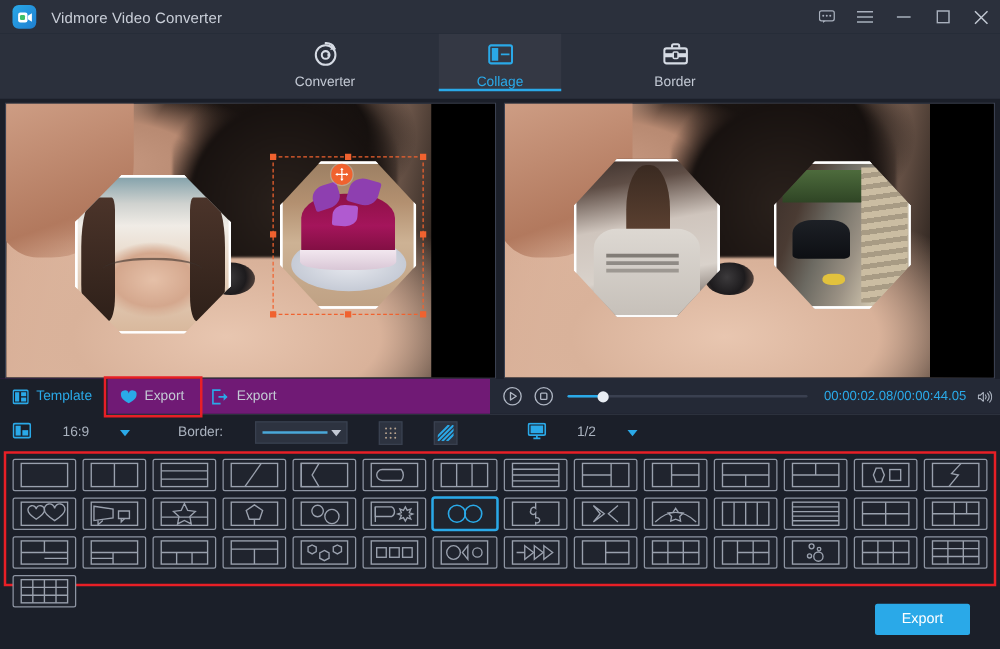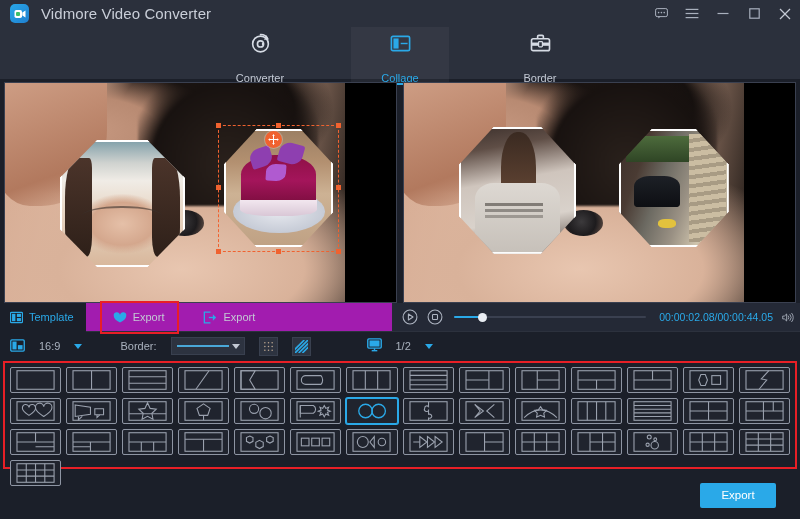--- a/index.html
+++ b/index.html
@@ -26,21 +26,21 @@
     position: relative;
   }
   .logo {
     width: 19px; height: 19px; border-radius: 5px;
     background: linear-gradient(135deg,#29a8e8,#1f7fd0);
     display: flex; align-items: center; justify-content: center;
     margin-left: 4px;
   }
   .logo svg { display:block; }
   .app-title {
-    color: #c9ced8; font-size: 15px; margin-left: 12px; letter-spacing: .1px;
+    color: #c9ced8; font-size: 12px; margin-left: 12px; letter-spacing: .1px;
   }
   .win-ctrls {
     position: absolute; right: 8px; top: 0; height: 27px;
     display: flex; align-items: center; gap: 17px;
   }
   .win-ctrls .wbtn {
     color: #a9b0bd; font-size: 12px; line-height: 1;
     display: flex; align-items: center; justify-content: center;
     width: 14px; height: 14px; cursor: default;
   }
@@ -48,21 +48,21 @@
   
   .navbar {
     height: 52px; flex: 0 0 52px;
     background: #2b303c;
     display: flex; align-items: flex-start; justify-content: center;
     gap: 42px;
     position: relative;
   }
   .navitem {
     width: 98px; padding-top: 4px;
-    display: flex; flex-direction: column; align-items: center; gap: 16px;
+    display: flex; flex-direction: column; align-items: center; gap: 4px;
     position: relative;
   }
   .navitem .nlabel { font-size: 11px; color: #c3c9d4; }
   .navitem.active .nlabel { color: #2aa9e8; }
   .navitem .nicon { height: 25px; display:flex; align-items:center; justify-content:center; }
   .navitem.active::after {
     content: ""; position: absolute; left: 0; right: 0; bottom: -1px;
     height: 2px; background: #2aa9e8;
   }
   .navitem.active { background: rgba(255,255,255,.045); }
@@ -220,22 +220,22 @@
   }
 
   
   .strip {
     flex: 0 0 29px; height: 29px;
     display: flex; background: #1b1f29;
     border-bottom: 1px solid #2c313d;
     position: relative;
   }
   .strip-left {
-    width: 392px; display: flex; align-items: center; gap: 17px;
-    background: #a21caf;
+    width: 392px; display: flex; align-items: center; gap: 0px;
+    background: #701a75;
   }
   .tabbtn {
     height: 29px; display: flex; align-items: center; gap: 6px;
     padding: 0 12px 0 10px; font-size: 11px; color: #c3c9d4;
     position: relative;
   }
   .tabbtn.active { color: #2aa9e8; background: #1b1f29; }
   .tabbtn .ticon { display:flex; align-items:center; }
   .tabbtn.redbox::after {
     content:""; position:absolute; left:-3px; top:-2px; right:-3px; bottom:-2px;
@@ -256,21 +256,21 @@
   .timecode { font-size:10.5px; color:#2aa9e8; white-space:nowrap; letter-spacing:0; }
   .volbtn { width:18px; display:flex; align-items:center; justify-content:center; padding-right:6px; }
 
   
   .optrow {
     flex: 0 0 28px; height: 28px;
     display: flex; align-items: center; padding: 0 8px;
     background: #1b1f29; font-size: 11px; color: #b9c0cc;
     gap: 0;
   }
-  .opt-group { display:flex; align-items:center; gap:14px; }
+  .opt-group { display:flex; align-items:center; gap:25px; }
   .caret { width:0;height:0;border-left:4px solid transparent;border-right:4px solid transparent;border-top:5px solid #2aa9e8; }
   .lbl { color:#aab2be; font-size:11px; }
   .sel-line {
     width:74px; height:18px; background:#2d3340; border:1px solid #39404f;
     display:flex; align-items:center; justify-content:space-between; padding:0 4px 0 5px;
   }
   .sel-line .ln { width:52px; height:2px; background:#4aa8d8; }
   .sel-line .cr { width:0;height:0;border-left:4px solid transparent;border-right:4px solid transparent;border-top:5px solid #c3c9d4; }
   .sqbtn {
     width:19px; height:19px; background:#2d3340; border:1px solid #39404f;

